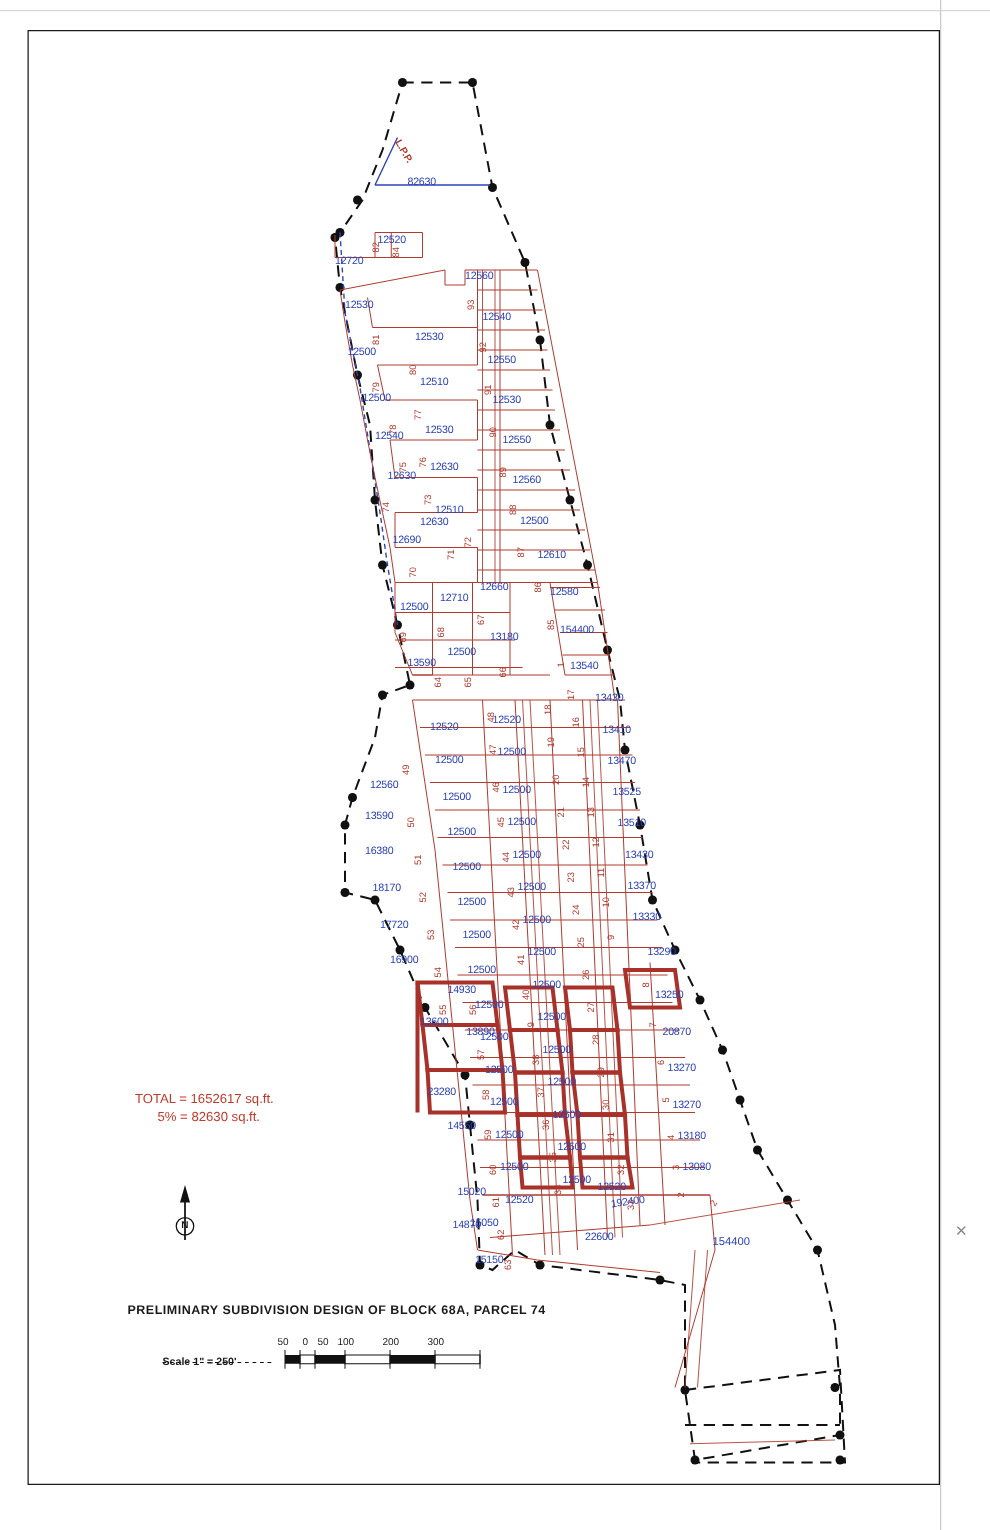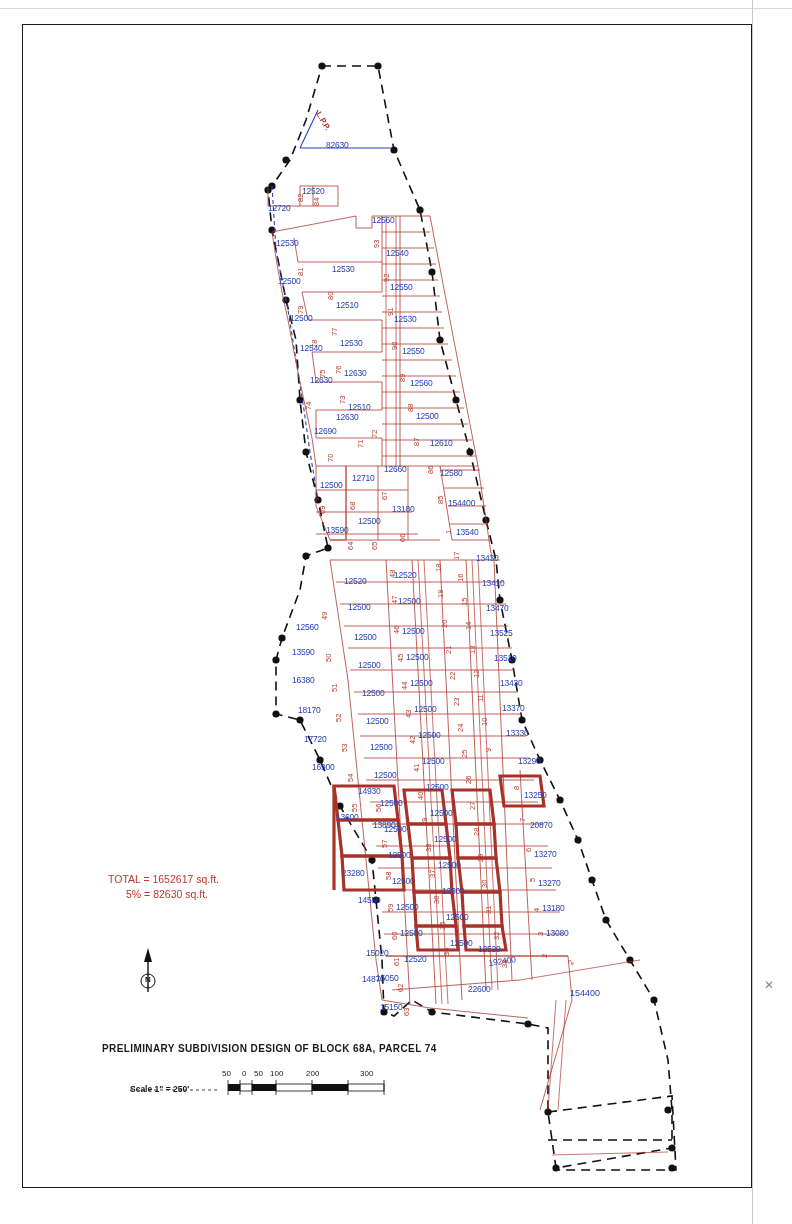--- a/index.html
+++ b/index.html
@@ -540,16 +540,16 @@
   <div class="txt north-label" style="left:145px; top:975px;">N</div>
 
   <div class="txt title-text" style="left:102px; top:1043px;">PRELIMINARY  SUBDIVISION  DESIGN  OF  BLOCK 68A,  PARCEL 74</div>
   <div class="txt scale-text" style="left:130px; top:1084px;">Scale 1" = 250'</div>
 
   <div class="txt scale-num" style="left:222px; top:1069px;">50</div>
   <div class="txt scale-num" style="left:242px; top:1069px;">0</div>
   <div class="txt scale-num" style="left:254px; top:1069px;">50</div>
   <div class="txt scale-num" style="left:270px; top:1069px;">100</div>
   <div class="txt scale-num" style="left:306px; top:1069px;">200</div>
-  <div class="txt scale-num" style="left:360px; top:1069px;text-align:center;">300</div>
+  <div class="txt scale-num" style="left:342px; top:1069px;text-align:center;">300</div>
 
   <div class="close-x">✕</div>
 </div>
 
 </body></html>

